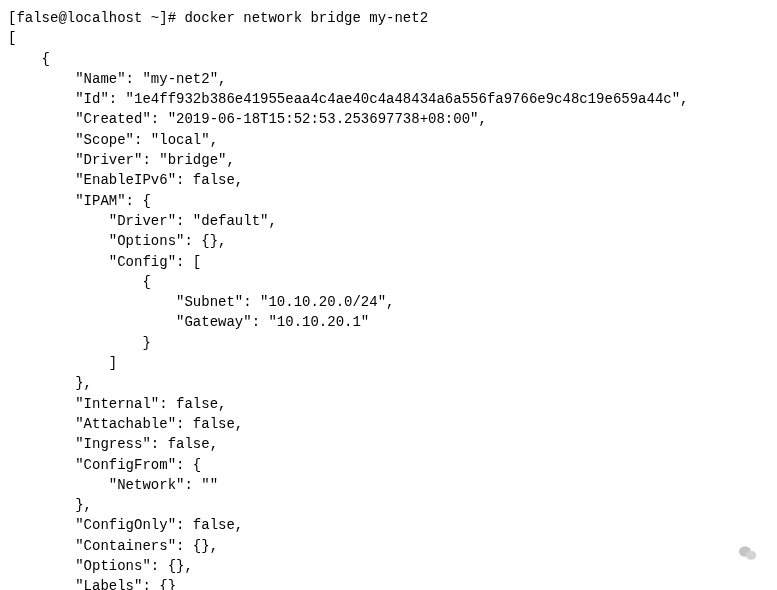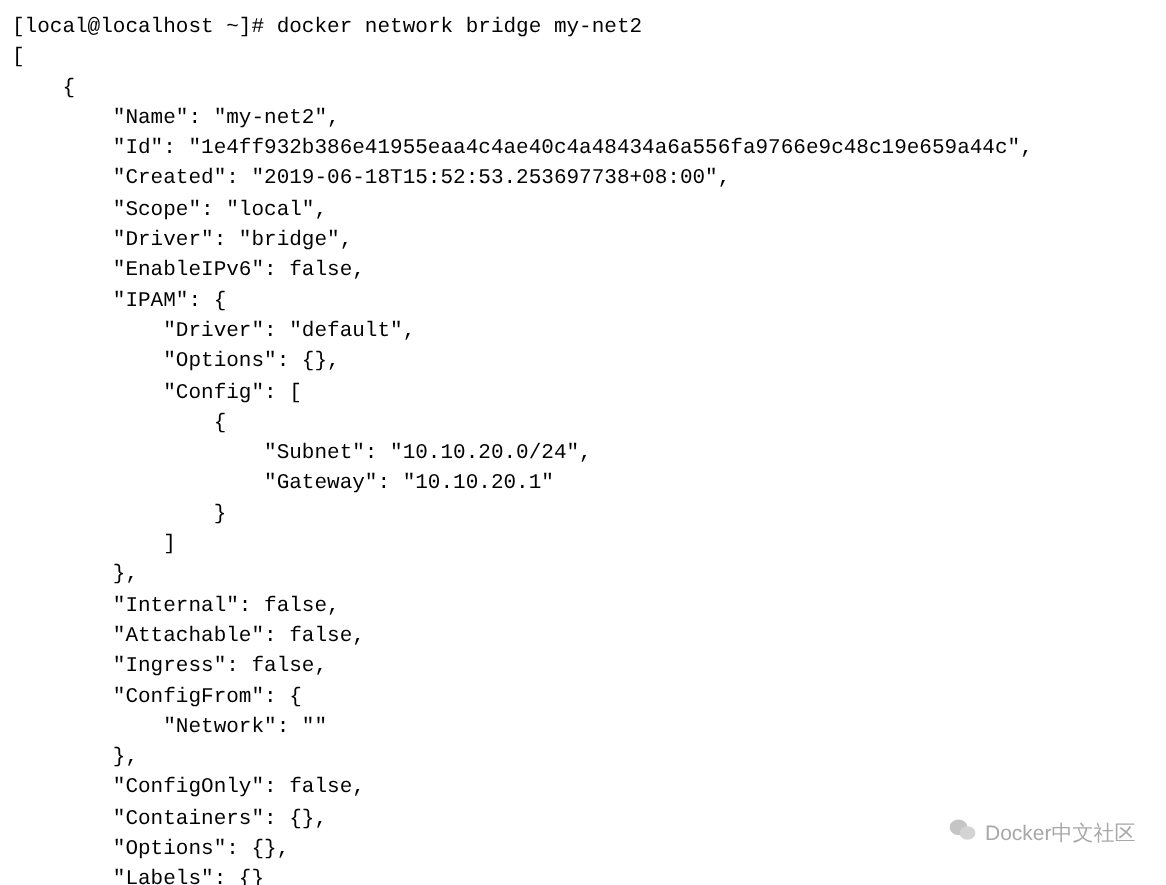--- a/index.html
+++ b/index.html
@@ -34,21 +34,21 @@
       opacity: 0.85;
     }
     .watermark svg {
       width: 18px;
       height: 16px;
     }
   </style>
 </head>
 <body>
 
-<pre><span>[local@localhost ~]# </span><span>docker network bridge my-net2</span>
+<pre><span>[false@localhost ~]# </span><span>docker network bridge my-net2</span>
 <span>[</span>
 <span>    {</span>
 <span>        "Name": "my-net2",</span>
 <span>        "Id": "1e4ff932b386e41955eaa4c4ae40c4a48434a6a556fa9766e9c48c19e659a44c",</span>
 <span>        "Created": "2019-06-18T15:52:53.253697738+08:00",</span>
 <span>        "Scope": "local",</span>
 <span>        "Driver": "bridge",</span>
 <span>        "EnableIPv6": false,</span>
 <span>        "IPAM": {</span>
 <span>            "Driver": "default",</span>
@@ -73,14 +73,13 @@
 
 </pre>
 
 <div class="watermark">
   <span>
     <svg viewBox="0 0 24 20" fill="#bbbbbb">
       <ellipse cx="8" cy="8" rx="8" ry="7"></ellipse>
       <ellipse cx="16" cy="13" rx="7" ry="6" fill="#cccccc"></ellipse>
     </svg>
   </span>
-  <span>Docker中文社区</span>
 </div>
 
 </body></html>

